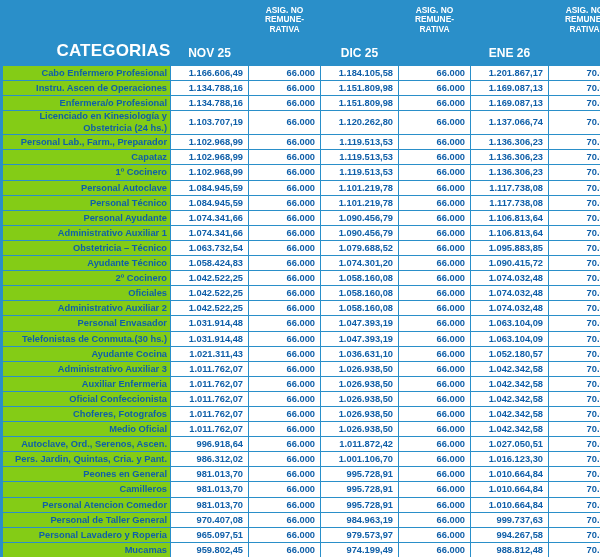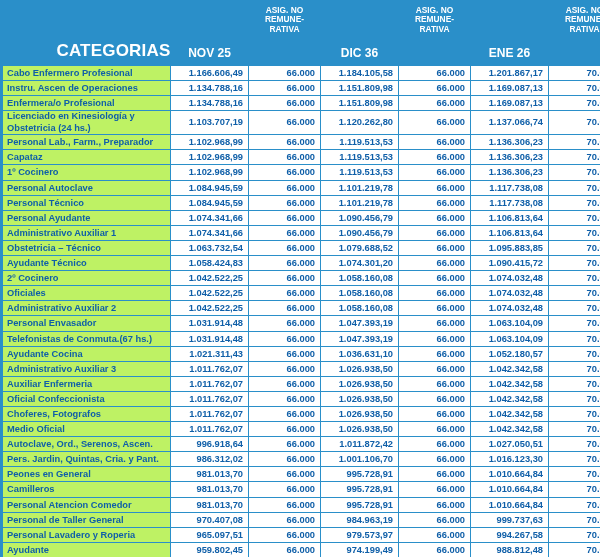--- a/index.html
+++ b/index.html
@@ -67,23 +67,23 @@
     border-bottom:1px solid #2a8fc9;
     border-right:1px solid #2a8fc9;
     overflow:hidden;
     white-space:nowrap;
     box-sizing:border-box;
   }
   tbody tr td:first-child{
     border-left:1px solid #2a8fc9;
   }
   td.name{
-    background:#bef264;
+    background:#84cc16;
     color:#0f5fa8;
-    text-align:left;
+    text-align:right;
     padding-left:6px;
   }
   td.num{
     background:#ffffff;
     color:#0f5fa8;
     text-align:right;
     padding-right:5px;
   }
   td.asigv{
     background:#ffffff;
@@ -119,21 +119,21 @@
     </colgroup>
     <thead>
       <tr>
         <th class="cat">CATEGORIAS</th>
         <th class="per">NOV 25</th>
         <th class="asig">
           <div>ASIG. NO</div>
           <div>REMUNE-</div>
           <div>RATIVA</div>
         </th>
-        <th class="per">DIC 36</th>
+        <th class="per">DIC 25</th>
         <th class="asig">
           <div>ASIG. NO</div>
           <div>REMUNE-</div>
           <div>RATIVA</div>
         </th>
         <th class="per">ENE 26</th>
         <th class="asig">
           <div>ASIG. NO</div>
           <div>REMUNE-</div>
           <div>RATIVA</div>
@@ -288,21 +288,21 @@
         <tr>
           <td class="name">Personal Envasador</td>
           <td class="num">1.031.914,48</td>
           <td class="asigv">66.000</td>
           <td class="num">1.047.393,19</td>
           <td class="asigv">66.000</td>
           <td class="num">1.063.104,09</td>
           <td class="asigv">70.000</td>
         </tr>
         <tr>
-          <td class="name">Telefonistas de Conmuta.(67 hs.)</td>
+          <td class="name">Telefonistas de Conmuta.(30 hs.)</td>
           <td class="num">1.031.914,48</td>
           <td class="asigv">66.000</td>
           <td class="num">1.047.393,19</td>
           <td class="asigv">66.000</td>
           <td class="num">1.063.104,09</td>
           <td class="asigv">70.000</td>
         </tr>
         <tr>
           <td class="name">Ayudante Cocina</td>
           <td class="num">1.021.311,43</td>
@@ -414,21 +414,21 @@
         <tr>
           <td class="name">Personal Lavadero y Roperia</td>
           <td class="num">965.097,51</td>
           <td class="asigv">66.000</td>
           <td class="num">979.573,97</td>
           <td class="asigv">66.000</td>
           <td class="num">994.267,58</td>
           <td class="asigv">70.000</td>
         </tr>
         <tr>
-          <td class="name">Ayudante</td>
+          <td class="name">Mucamas</td>
           <td class="num">959.802,45</td>
           <td class="asigv">66.000</td>
           <td class="num">974.199,49</td>
           <td class="asigv">66.000</td>
           <td class="num">988.812,48</td>
           <td class="asigv">70.000</td>
         </tr>
         <tr>
           <td class="name">Ayudante de Oficina</td>
           <td class="num">959.802,45</td>

